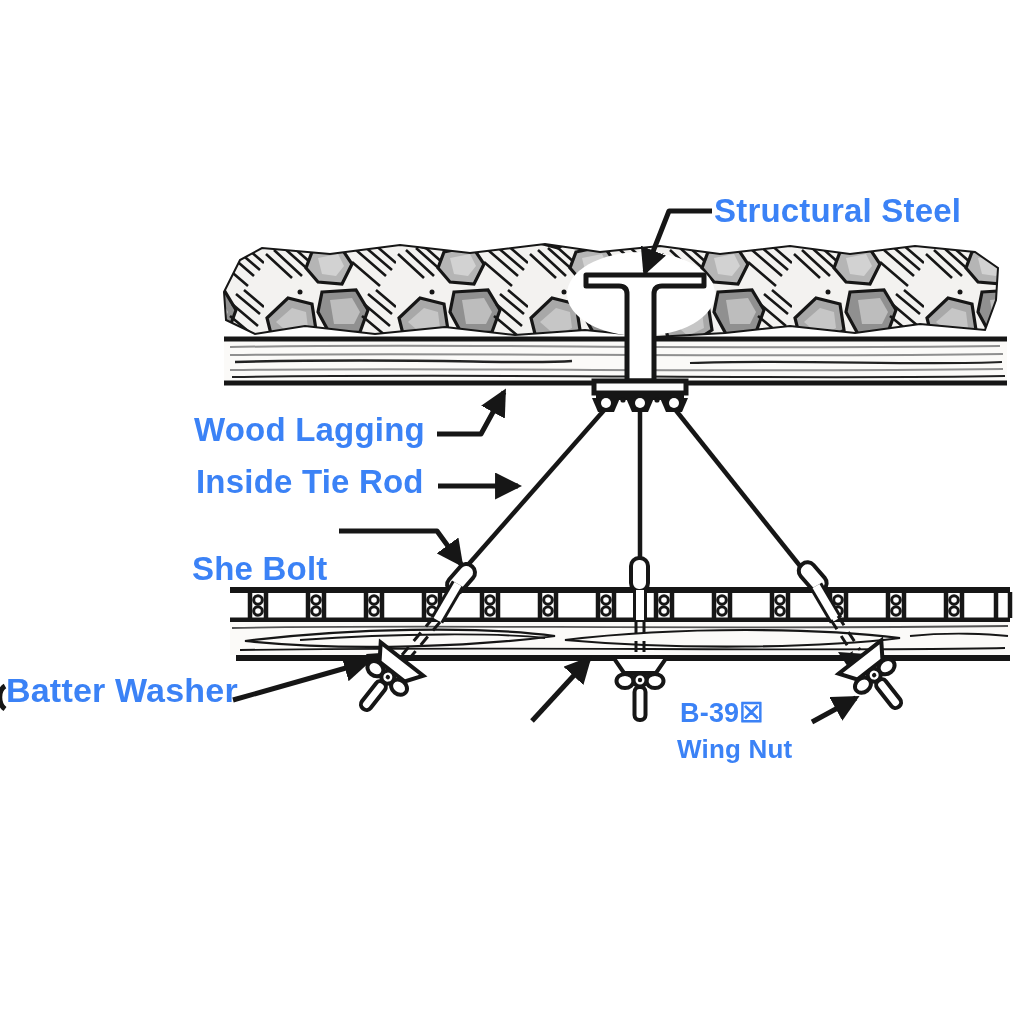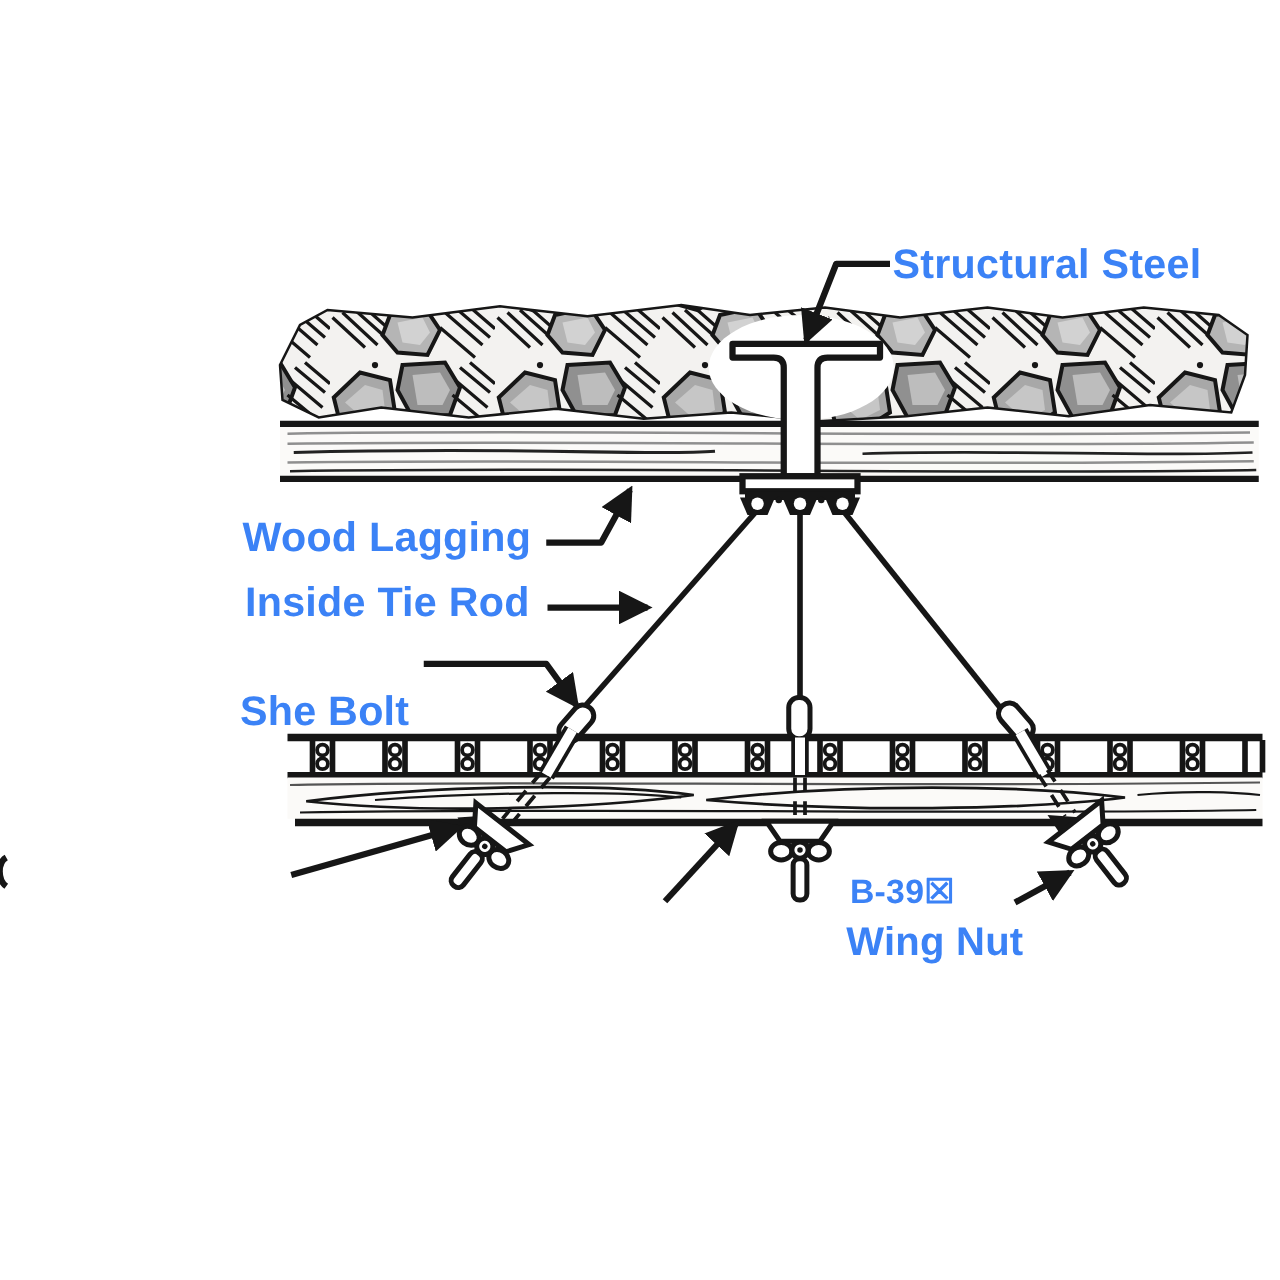--- a/index.html
+++ b/index.html
@@ -8,21 +8,21 @@
   .stage svg{position:absolute;left:0;top:0;}
   .label{position:absolute;font-weight:600;font-size:33px;color:#3b82f6;
          white-space:nowrap;letter-spacing:.2px;line-height:1.15;}
   .lbl-structural{left:714px;top:192px;}
   .lbl-wood{left:194px;top:411px;}
   .lbl-inside{left:196px;top:463px;}
   .lbl-shebolt{left:192px;top:511px;margin-top:39px;}
   .lbl-batter{left:6px;top:671px;font-size:34px;}
   .lbl-wales{left:336px;top:717px;font-size:32px;line-height:40px;white-space:normal;width:260px;}
   .lbl-b39{left:680px;top:698px;font-size:27px;}
-  .lbl-wingnut{left:677px;top:735px;font-size:32px;}
+  .lbl-wingnut{left:677px;top:735px;font-size:26px;}
 </style>
 </head>
 <body>
 
 <div class="stage">
 
 <svg width="1024" height="1024" viewBox="0 0 1024 1024">
   <defs>
     <marker id="ah" viewBox="0 0 10 10" refX="8.5" refY="5" markerWidth="5.4" markerHeight="5.4" orient="auto-start-reverse">
       <path d="M0,0 L10,5 L0,10 z" fill="#161616"></path>
@@ -179,18 +179,19 @@
     <polyline points="812,722 856,698" marker-end="url(#ah)"></polyline>
   </g>
 
   <path d="M5,686 C-2,690 -2,704 5,709" stroke="#161616" stroke-width="5" fill="none"></path>
 </svg>
 
 <div class="label lbl-structural">Structural Steel</div>
 <div class="label lbl-wood">Wood Lagging</div>
 <div class="label lbl-inside">Inside Tie Rod</div>
 <div class="label lbl-shebolt">She Bolt</div>
+<div class="label lbl-batter">Batter Washer</div>
 
 
 <div class="label lbl-b39">B-39☒</div>
 <div class="label lbl-wingnut">Wing Nut</div>
 
 </div>
 
 </body></html>

